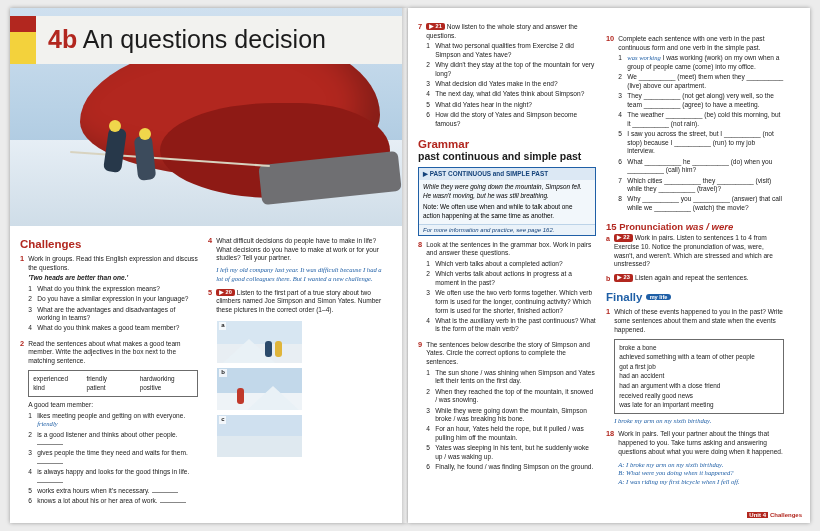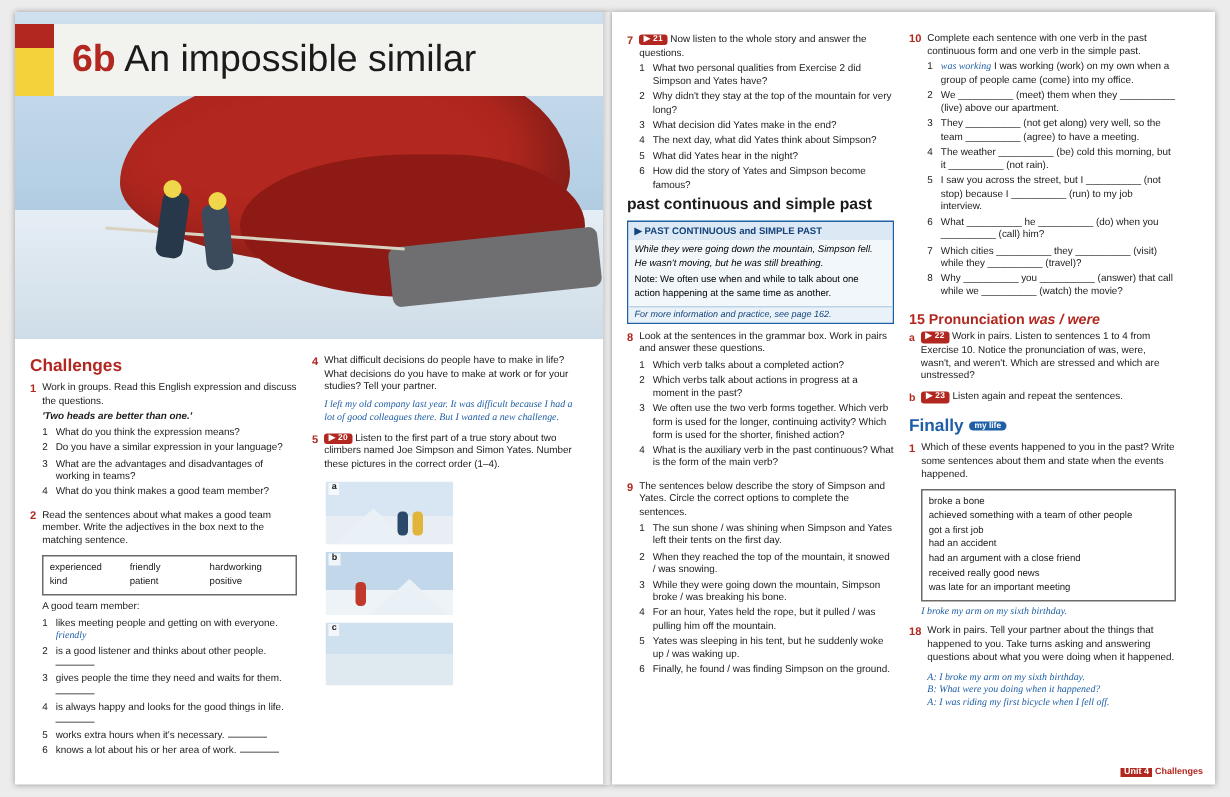--- a/index.html
+++ b/index.html
@@ -86,22 +86,22 @@
       <div class="rope"></div>
       <div class="climber c1"></div>
       <div class="helmet h1"></div>
       <div class="climber c2"></div>
       <div class="helmet h2"></div>
 
       <div class="titlebar">
         <div class="swatch"></div>
         <div class="swatch2"></div>
         <h1 class="unit">
-          <span class="num">6b</span>
-          <span>An impossible similar</span>
+          <span class="num">4b</span>
+          <span>An questions decision</span>
         </h1>
       </div>
     </div>
 
     <div class="cols">
 
       <div class="col">
         <div class="h2sec">Challenges</div>
 
         <div class="ex">
@@ -205,20 +205,21 @@
               <li><span class="ln">1</span><span>What two personal qualities from Exercise 2 did Simpson and Yates have?</span></li>
               <li><span class="ln">2</span><span>Why didn't they stay at the top of the mountain for very long?</span></li>
               <li><span class="ln">3</span><span>What decision did Yates make in the end?</span></li>
               <li><span class="ln">4</span><span>The next day, what did Yates think about Simpson?</span></li>
               <li><span class="ln">5</span><span>What did Yates hear in the night?</span></li>
               <li><span class="ln">6</span><span>How did the story of Yates and Simpson become famous?</span></li>
             </ol>
           </div>
         </div>
 
+        <div class="h2sec" style="margin-top:8px">Grammar</div>
         <div class="h3sec">past continuous and simple past</div>
 
         <div class="grammarbox">
           <div class="hd">▶ <span>PAST CONTINUOUS and SIMPLE PAST</span></div>
           <div class="bd">
             <div class="it">While they were going down the mountain, Simpson fell. He wasn't moving, but he was still breathing.</div>
             <div style="margin-top:2px">Note: We often use when and while to talk about one action happening at the same time as another.</div>
           </div>
           <div class="ft">For more information and practice, see page 162.</div>
         </div>
@@ -246,21 +247,21 @@
               <li><span class="ln">3</span><span>While they were going down the mountain, Simpson broke / was breaking his bone.</span></li>
               <li><span class="ln">4</span><span>For an hour, Yates held the rope, but it pulled / was pulling him off the mountain.</span></li>
               <li><span class="ln">5</span><span>Yates was sleeping in his tent, but he suddenly woke up / was waking up.</span></li>
               <li><span class="ln">6</span><span>Finally, he found / was finding Simpson on the ground.</span></li>
             </ol>
           </div>
         </div>
       </div>
 
       <div class="col">
-        <div class="ex" style="margin-top:4px">
+        <div class="ex" style="margin-top:17px">
           <div class="n">10</div>
           <div class="bodytxt">
             <div>Complete each sentence with one verb in the past continuous form and one verb in the simple past.</div>
             <ol class="sub">
               <li><span class="ln">1</span><span class="hand">was working</span>
                 <span>I was working (work) on my own when a group of people came (come) into my office.</span></li>
               <li><span class="ln">2</span><span>We __________ (meet) them when they __________ (live) above our apartment.</span></li>
               <li><span class="ln">3</span><span>They __________ (not get along) very well, so the team __________ (agree) to have a meeting.</span></li>
               <li><span class="ln">4</span><span>The weather __________ (be) cold this morning, but it __________ (not rain).</span></li>
               <li><span class="ln">5</span><span>I saw you across the street, but I __________ (not stop) because I __________ (run) to my job interview.</span></li>

